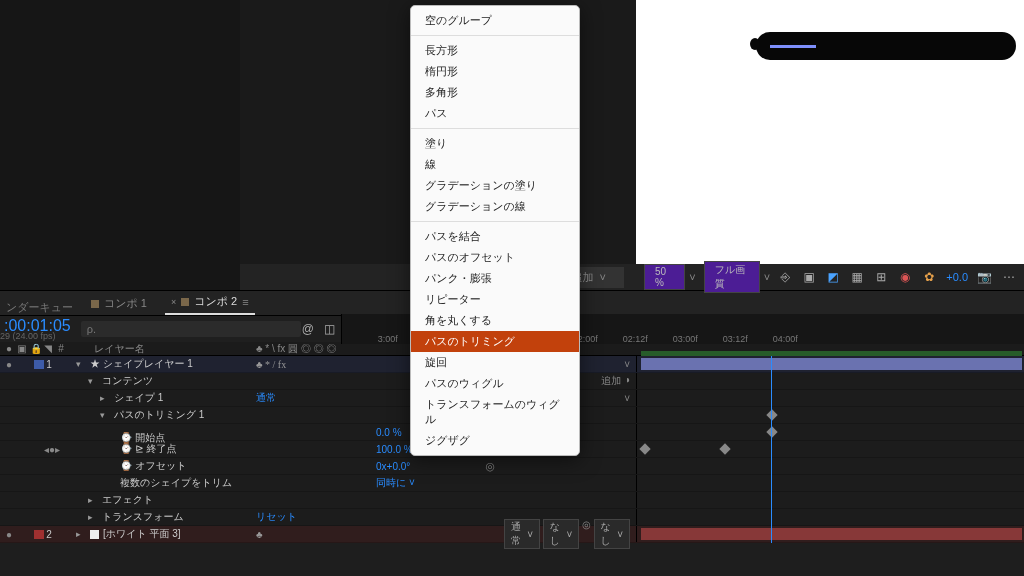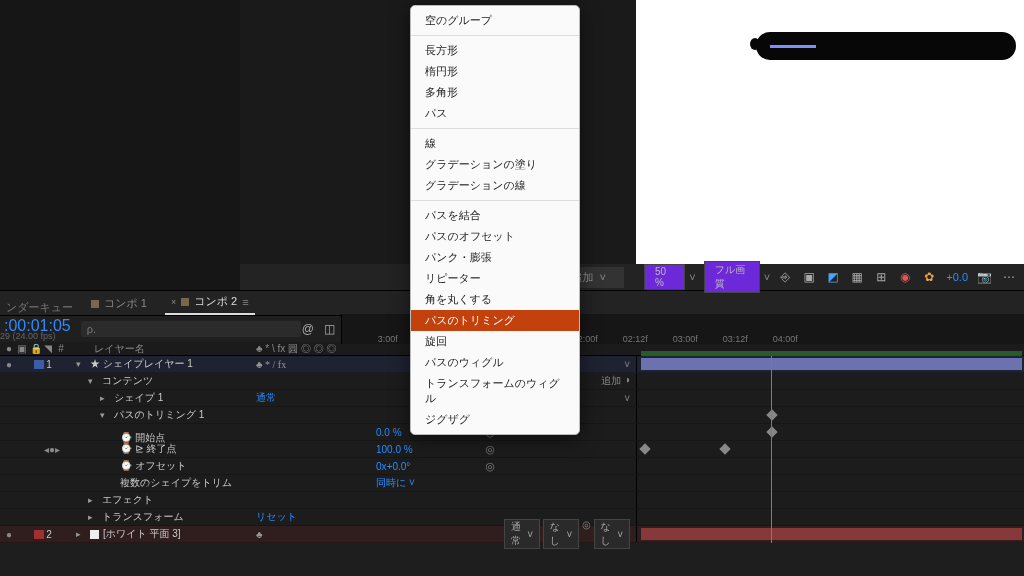--- a/index.html
+++ b/index.html
@@ -8,21 +8,21 @@
 .left-panel { width:240px; background:#161616; }
 .mid-panel { width:396px; background:#1a1a1a; position:relative; }
 .mid-panel .format-bar { position:absolute; bottom:0; left:0; right:0; height:26px; display:flex; align-items:center; justify-content:flex-end; padding:0 12px; background:#232323; }
 .format-select { background:#333; border:none; color:#888; font-size:11px; padding:3px 18px 3px 8px; }
 .preview-panel { flex:1; background:#1e1e1e; position:relative; }
 .canvas { position:absolute; left:0; top:0; right:0; bottom:26px; background:#fff; }
 .brush { position:absolute; top:32px; left:120px; width:260px; height:28px; background:#070707; border-radius:18px; }
 .brush::before { content:""; position:absolute; left:-6px; top:6px; width:10px; height:12px; background:#070707; border-radius:50%;}
 .brush .line { position:absolute; left:14px; top:13px; width:46px; height:3px; background:#7e8ffc; }
 .preview-bar { position:absolute; bottom:0; left:0; right:0; height:26px; background:#232323; display:flex; align-items:center; gap:8px; padding:0 8px; color:#aaa; }
-.preview-bar .sel { background:#6d28d9; border:1px solid #444; padding:1px 10px; font-size:10px; color:#bbb; }
+.preview-bar .sel { background:#4c1d95; border:1px solid #444; padding:1px 10px; font-size:10px; color:#bbb; }
 .preview-bar .carets { color:#888; margin-left:-4px;}
 .preview-bar .tools { margin-left:auto; display:flex; gap:10px; align-items:center; }
 .ico { display:inline-flex; width:14px; height:14px; align-items:center; justify-content:center; font-size:12px; color:#aaa; }
 .ico.blue { color:#4aa3ff; }
 .ico.orange { color:#e7a14b; }
 .tabs-row { height:26px; background:#232323; display:flex; align-items:flex-end; padding:0 6px; gap:12px; border-top:1px solid #000; border-bottom:1px solid #000;}
 .tab-label { color:#777; font-size:11px; }
 .tab { display:flex; align-items:center; gap:5px; padding:4px 6px; color:#888; }
 .tab.active { color:#ddd; border-bottom:2px solid #ddd;}
 .tab .sq { width:8px;height:8px;background:#7a674a; }
@@ -349,20 +349,21 @@
 </div>
 
 <div class="context-menu">
   <div class="mi">空のグループ</div>
   <hr>
   <div class="mi">長方形</div>
   <div class="mi">楕円形</div>
   <div class="mi">多角形</div>
   <div class="mi">パス</div>
   <hr>
+  <div class="mi">塗り</div>
   <div class="mi">線</div>
   <div class="mi">グラデーションの塗り</div>
   <div class="mi">グラデーションの線</div>
   <hr>
   <div class="mi">パスを結合</div>
   <div class="mi">パスのオフセット</div>
   <div class="mi">パンク・膨張</div>
   <div class="mi">リピーター</div>
   <div class="mi">角を丸くする</div>
   <div class="mi sel">パスのトリミング</div>

